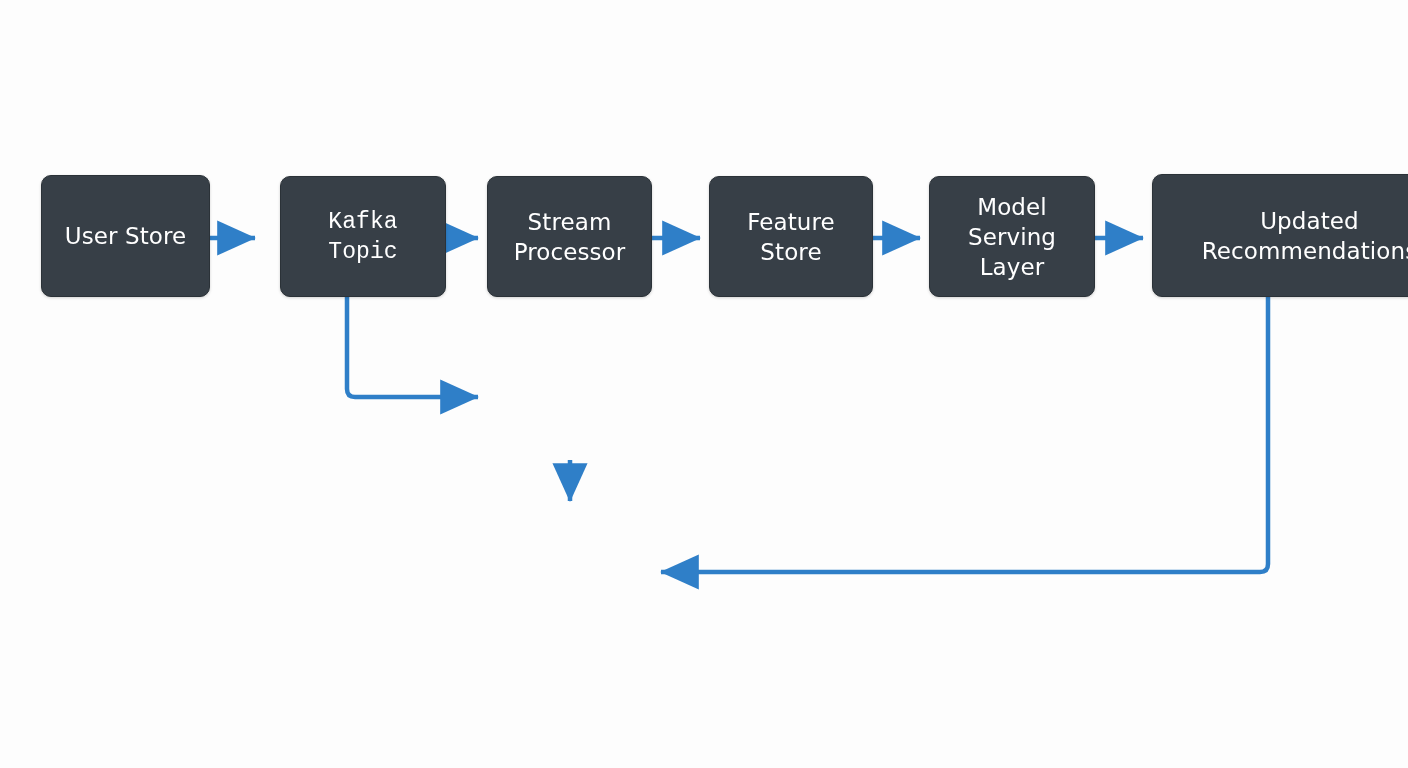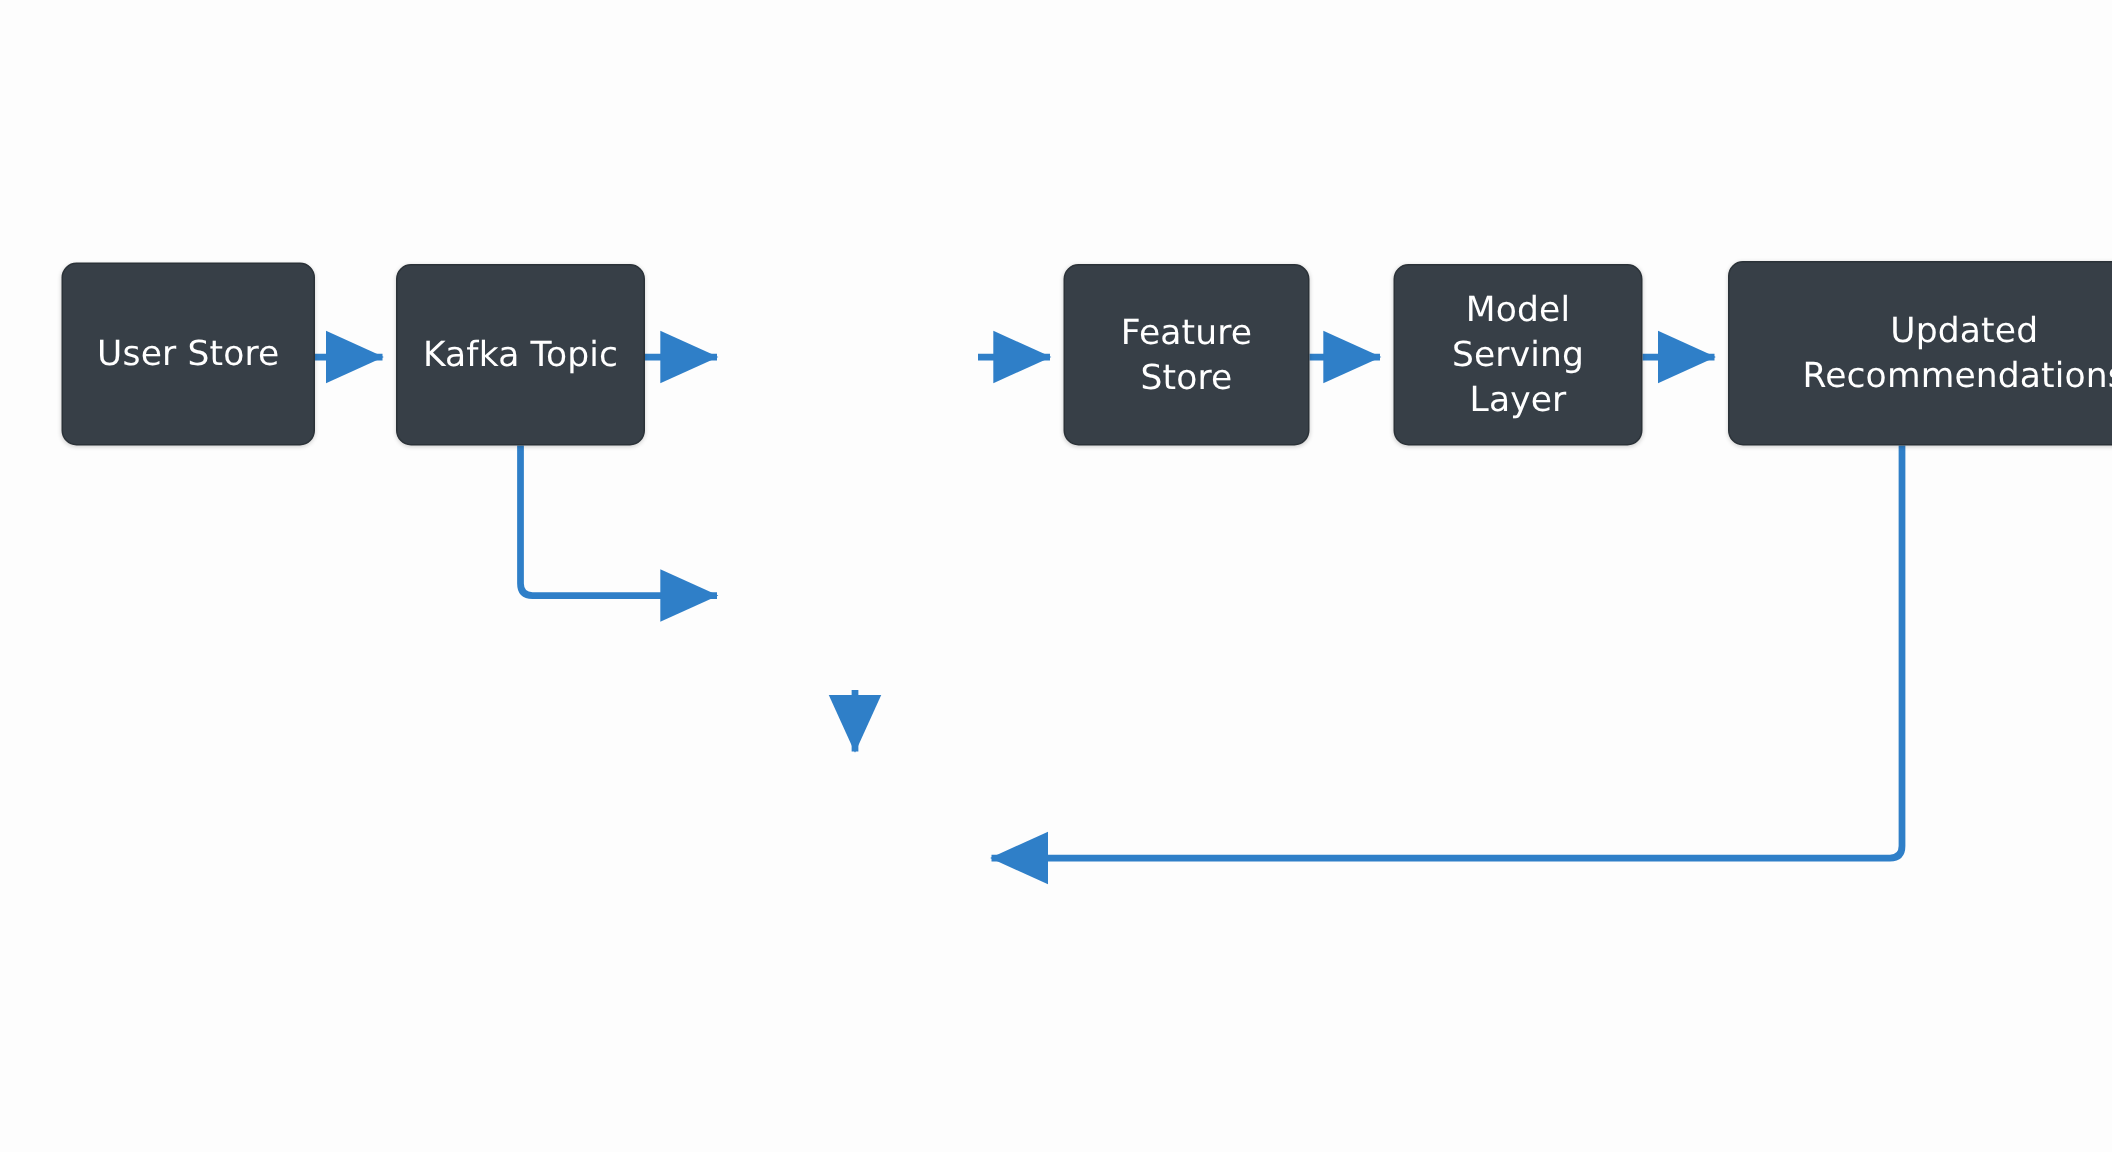--- a/index.html
+++ b/index.html
@@ -92,24 +92,28 @@
 
     <g>
       <path d="M1268,297 L1268,564 Q1268,572 1260,572 L661,572" fill="none" stroke="#2f7fc8" stroke-width="4.5" marker-end="url(#arrowhead-right)"></path>
     </g>
   </svg>
 
   <div class="node" style="left:41px; top:175px; width:169px; height:122px;">
     <span class="node-label">User Store</span>
   </div>
 
-  <div class="node" style="left:264px; top:176px; width:166px; height:121px;">
+  <div class="node" style="left:280px; top:176px; width:166px; height:121px;font-family:Liberation Mono, monospace;">
     <span class="node-label">Kafka Topic</span>
   </div>
 
+  <div class="node" style="left:487px; top:176px; width:165px; height:121px;">
+    <span class="node-label">Stream
+Processor</span>
+  </div>
 
   <div class="node" style="left:709px; top:176px; width:164px; height:121px;">
     <span class="node-label">Feature
 Store</span>
   </div>
 
   <div class="node" style="left:929px; top:176px; width:166px; height:121px;align-items:center;">
     <span class="node-label">Model
 Serving
 Layer</span>

